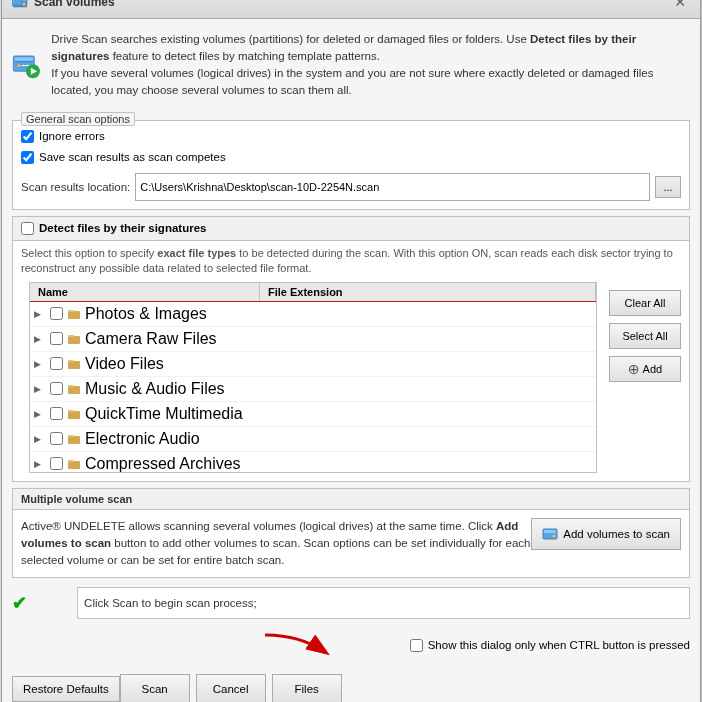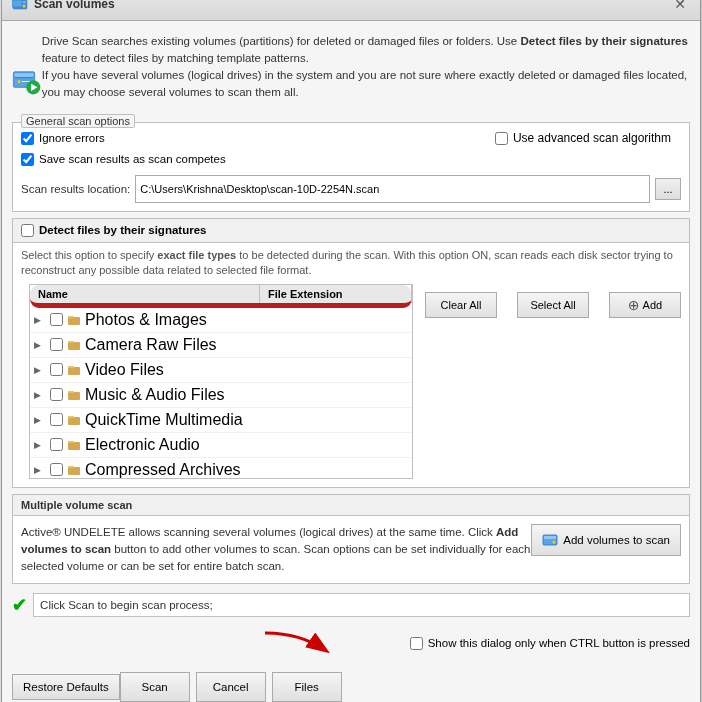--- a/index.html
+++ b/index.html
@@ -58,21 +58,22 @@
     }
     .dialog-body {
       padding: 8px 10px;
       display: flex;
       flex-direction: column;
       gap: 6px;
     }
     
     .header-section {
       display: flex;
-      align-items: flex-end;
+      align-items: center;
+      gap: 10px;
       padding: 4px 0;
     }
     .header-text {
       font-size: 11.5px;
       color: #333;
       line-height: 1.5;
     }
     .header-text b {
       font-weight: 700;
     }
@@ -182,22 +183,21 @@
     .file-list-container {
       flex: 1;
       border: 1px solid #c0c0c0;
       margin: 0 8px 8px 8px;
       background: #fff;
       overflow: hidden;
     }
     .file-list-header {
       display: flex;
       background: #e8e8e8;
-      border-bottom: 5px solid #b91c1c;
-      border-radius: 9px;
+      border-bottom: 1px solid #b91c1c;
     }
     .file-list-header-col {
       padding: 3px 8px;
       font-size: 11px;
       font-weight: 600;
       border-right: 1px solid #c0c0c0;
     }
     .col-name { width: 230px; }
     .col-ext { flex: 1; }
     .file-list-body {
@@ -234,22 +234,22 @@
       flex: 1;
     }
     .item-ext {
       font-size: 11px;
       color: #555;
       width: 120px;
     }
     
     .side-buttons {
       display: flex;
-      flex-direction: row;
-      gap: 20px;
+      flex-direction: column;
+      gap: 7px;
       padding: 8px 8px 8px 4px;
       align-items: stretch;
     }
     .side-btn {
       height: 26px;
       border: 1px solid #aaa;
       background: linear-gradient(to bottom, #f5f5f5, #e0e0e0);
       cursor: pointer;
       font-size: 11px;
       padding: 0 8px;
@@ -306,26 +306,27 @@
       gap: 6px;
       padding: 3px 0;
     }
     .status-check {
       color: #00aa00;
       font-size: 18px;
       font-weight: bold;
     }
     .status-input {
       flex: 1;
-      height: 24px;
+      height: 32px;
       border: 1px solid #c0c0c0;
       background: #fff;
       padding: 2px 6px;
       font-size: 11.5px;
       color: #333;
+      margin-left: 44px;
     }
     
     .arrow-row {
       display: flex;
       justify-content: flex-end;
       align-items: center;
       padding: 2px 0;
       gap: 10px;
     }
     .arrow-svg {
@@ -424,24 +425,20 @@
       </div>
     </div>
 
     <div class="group-box" style="margin-top:10px;">
       <span class="group-label">General scan options</span>
       <div class="general-options-cols">
         <div class="general-row1">
           <div class="checkbox-row">
             <input type="checkbox" checked="" style="">
             <label>Ignore errors</label>
-          </div>
-          <div class="advanced-row" style="margin-right:10px;">
-            <input type="checkbox" style="">
-            <label>Use advanced scan algorithm</label>
           </div>
         </div>
         <div class="checkbox-row">
           <input type="checkbox" checked="" style="">
           <label>Save scan results as scan competes</label>
         </div>
         <div class="scan-location-row">
           <span class="scan-location-label">Scan results location:</span>
           <input type="text" class="scan-location-input" value="C:\Users\Krishna\Desktop\scan-10D-2254N.scan" style="">
           <button class="browse-btn">...</button>

